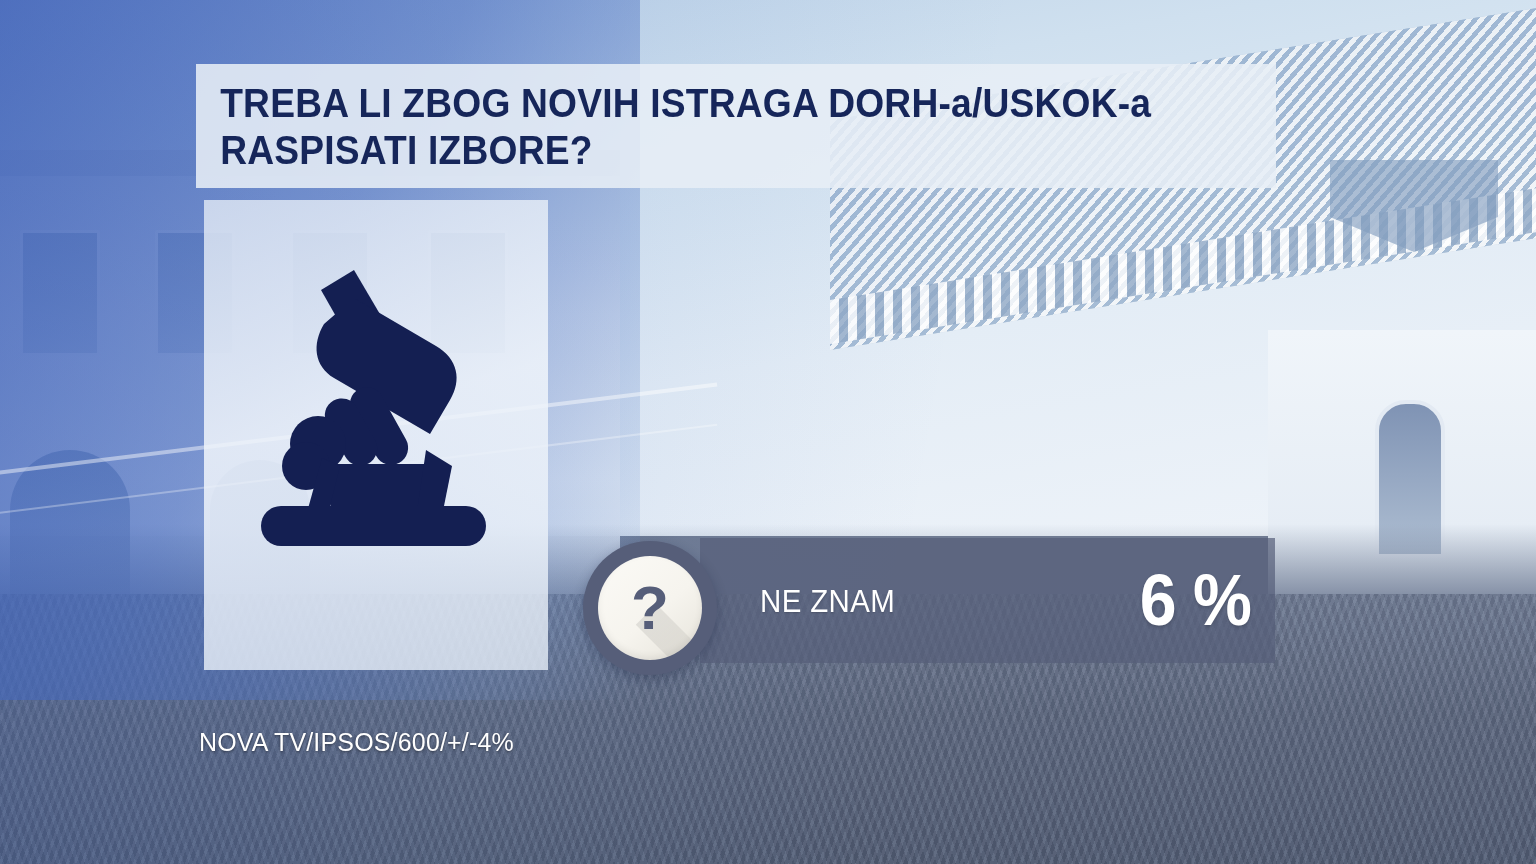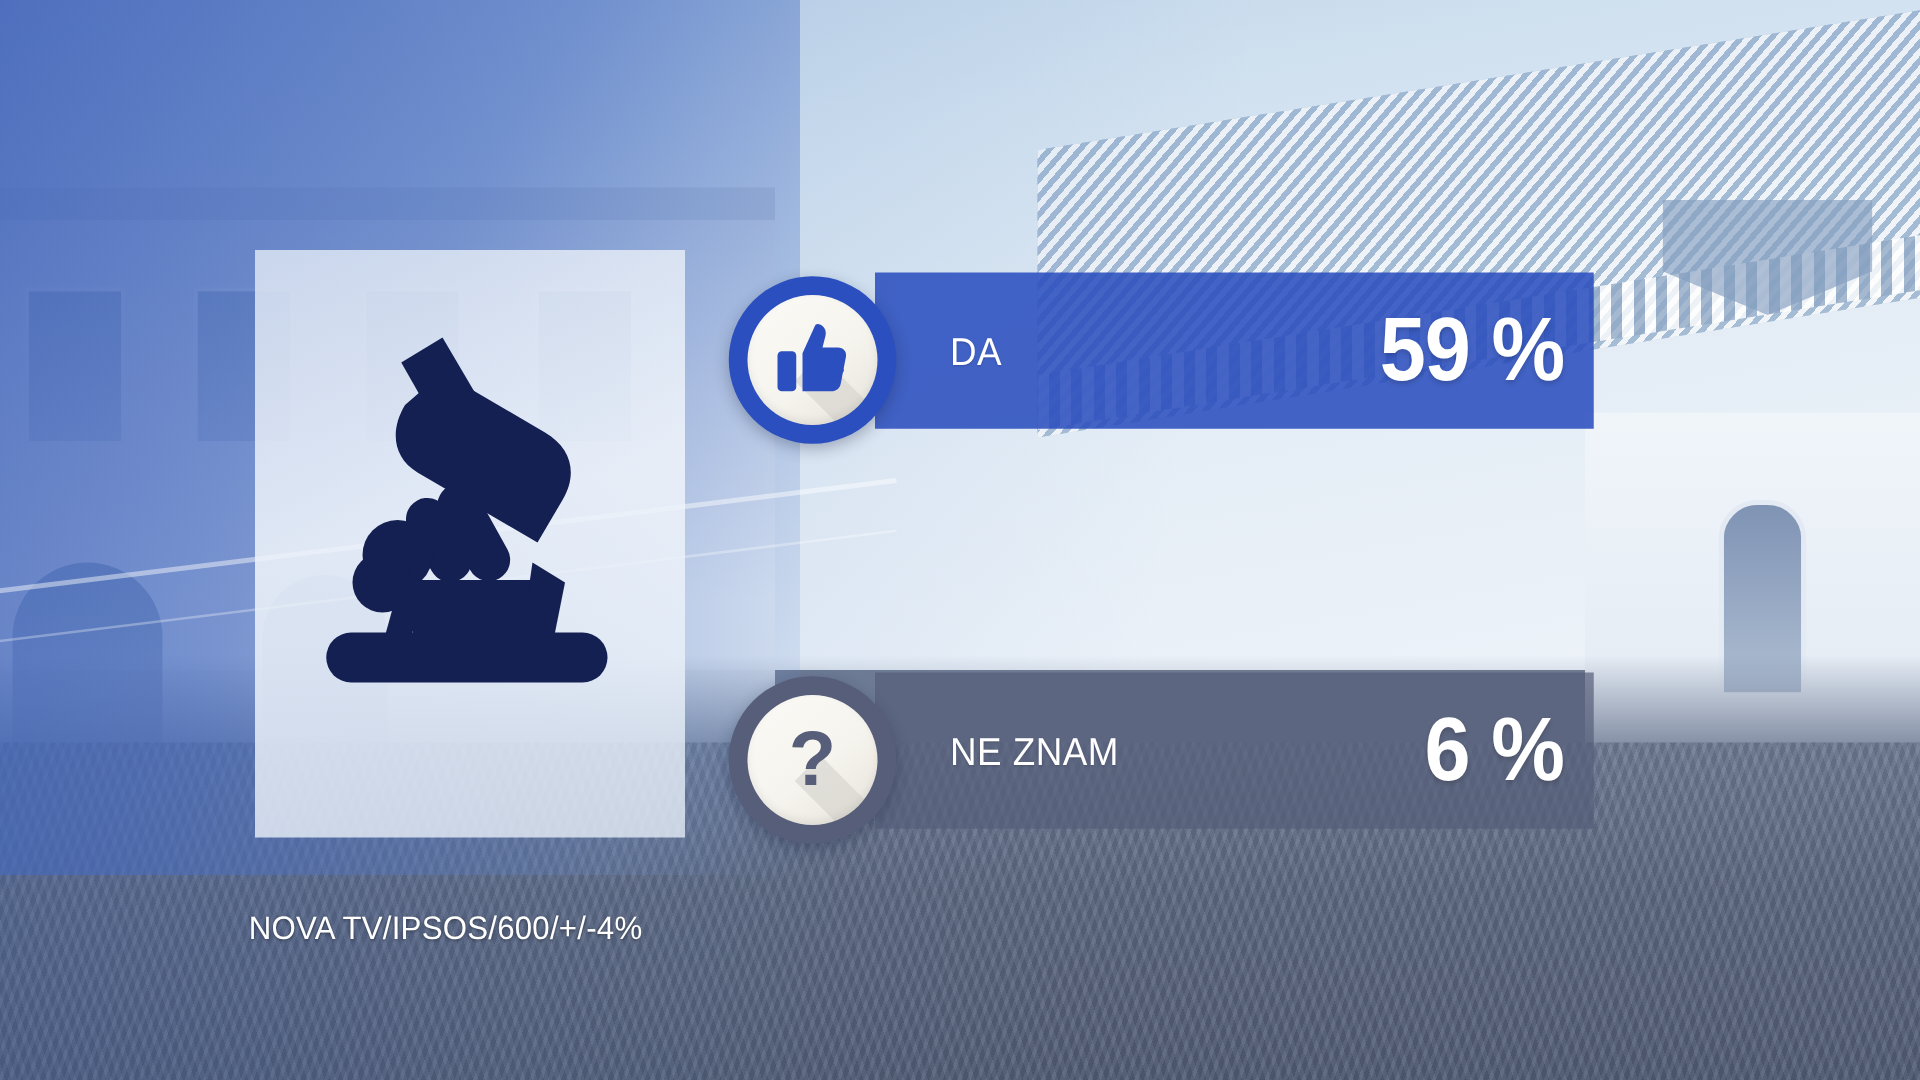--- a/index.html
+++ b/index.html
@@ -204,20 +204,24 @@
 
     <div class="bg-ground-fade"></div>
     <div class="bg-ground"></div>
 
     <div class="bg-tint-left"></div>
     <div class="bg-tint-global"></div>
     <div class="bg-streak"></div>
     <div class="bg-streak2"></div>
   </div>
 
+  <div class="title-panel">
+    <h1 class="title-text">TREBA LI ZBOG NOVIH ISTRAGA DORH-a/USKOK-a
+RASPISATI IZBORE?</h1>
+  </div>
 
   <div class="photo-panel">
     <svg class="ballot-svg" width="300" height="340" viewBox="0 0 300 340">
       <g fill="#141f52">
 
         <polygon points="95,22 128,2 188,104 153,124"></polygon>
 
         <path d="M128,30 L210,78 c22,13 26,34 14,54 l-20,34 -96,-56 c-20,-12 -22,-34 -10,-54 z"></path>
 
         <rect x="136" y="116" width="34" height="84" rx="17" transform="rotate(-29 153 158)"></rect>
@@ -230,38 +234,20 @@
         <path d="M96,190 l18,8 -14,56 -20,-6 z"></path>
         <path d="M200,182 l26,16 -12,60 -24,-8 z"></path>
 
         <rect x="35" y="238" width="225" height="40" rx="20"></rect>
       </g>
     </svg>
   </div>
 
   <div class="rows">
 
-    <div class="row row-1">
-      <div class="bar bar-da"></div>
-      <div class="bar-label" style="top:46px;">DA</div>
-      <div class="bar-value" style="top:26px;">59 %</div>
-      <div class="badge badge-da">
-        <div class="badge-inner">
-          <svg class="glyph" width="60" height="58" viewBox="0 0 60 58">
-            <g fill="#2b4fbe">
-              <rect x="2" y="22" width="15" height="32" rx="3.5"></rect>
-              <path d="M22,54 h23 c4,0 7,-2.6 7.6,-6.3 l4.2,-21.5 c0.7,-4 -2.2,-7.2 -6.4,-7.2 H38 l2.4,-9.4 c1.1,-4.4 -1.3,-8.4 -5.3,-9.3 c-1.6,-0.4 -2.7,0.2 -3.3,1.6 L22,23.5 z"></path>
-              <rect x="40" y="28" width="15" height="4.4" rx="2.2"></rect>
-              <rect x="40" y="35" width="15" height="4.4" rx="2.2"></rect>
-              <rect x="40" y="42" width="13" height="4.4" rx="2.2"></rect>
-            </g>
-          </svg>
-        </div>
-      </div>
-    </div>
 
 
     <div class="row row-3">
       <div class="bar bar-nz"></div>
       <div class="bar-label" style="top:46px;">NE ZNAM</div>
       <div class="bar-value" style="top:26px;">6 %</div>
       <div class="badge badge-nz">
         <div class="badge-inner">
           <span class="qmark">?</span>
         </div>

